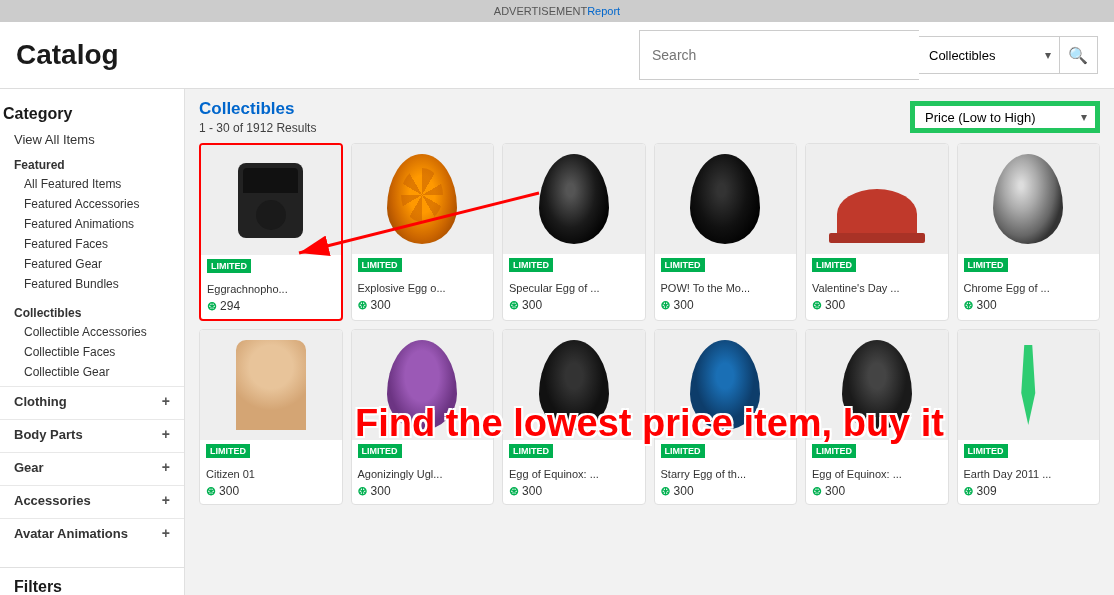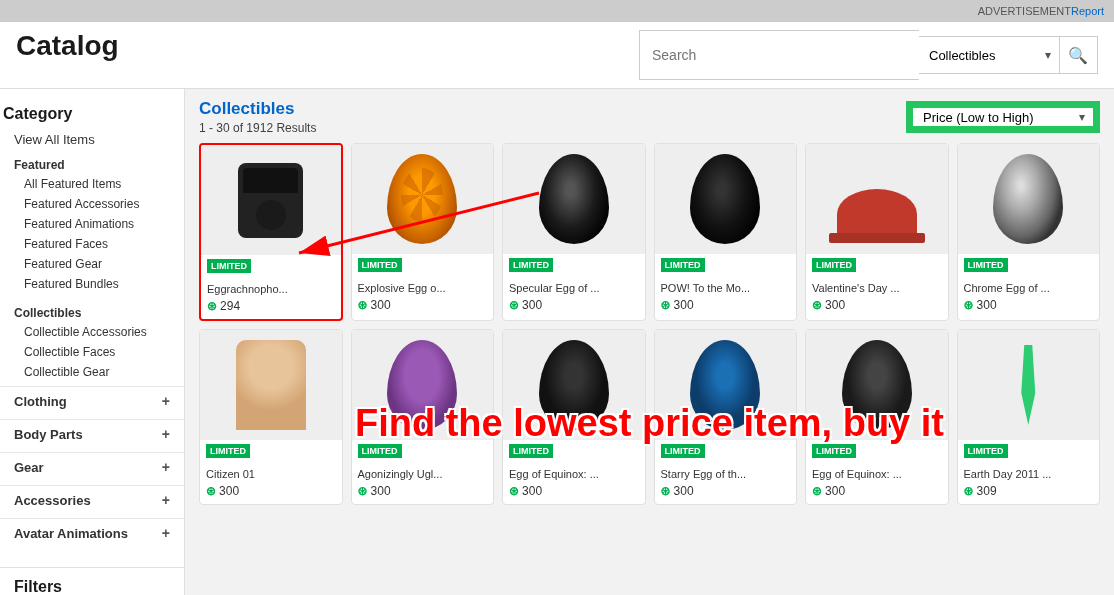--- a/index.html
+++ b/index.html
@@ -3,31 +3,31 @@
   <meta charset="utf-8">
   <style>
     * { box-sizing: border-box; margin: 0; padding: 0; }
     body { font-family: Arial, sans-serif; font-size: 13px; background: #f2f2f2; color: #333; }
 
     .top-ad-bar {
       background: #ccc;
       height: 22px;
       display: flex;
       align-items: center;
-      justify-content: flex-end;
+      justify-content: center;
       padding: 0 10px;
       font-size: 11px;
       color: #555;
     }
 
     .header {
       background: white;
       padding: 8px 16px;
       display: flex;
-      align-items: flex-start;
+      align-items: center;
       gap: 12px;
       border-bottom: 1px solid #ddd;
     }
 
     .header-title {
       font-size: 28px;
       font-weight: bold;
       color: #1a1a1a;
       flex-shrink: 0;
     }
@@ -182,21 +182,21 @@
 
     .results-count {
       font-size: 12px;
       color: #404040;
       margin-top: 2px;
     }
 
     .sort-select-wrapper {
       position: relative;
       background: white;
-      border: 7px solid #22c55e;
+      border: 5px solid #22c55e;
       height: 32px;
       display: flex;
       align-items: center;
     }
 
     .sort-select-wrapper select {
       border: none;
       padding: 0 28px 0 10px;
       font-size: 13px;
       background: transparent;

